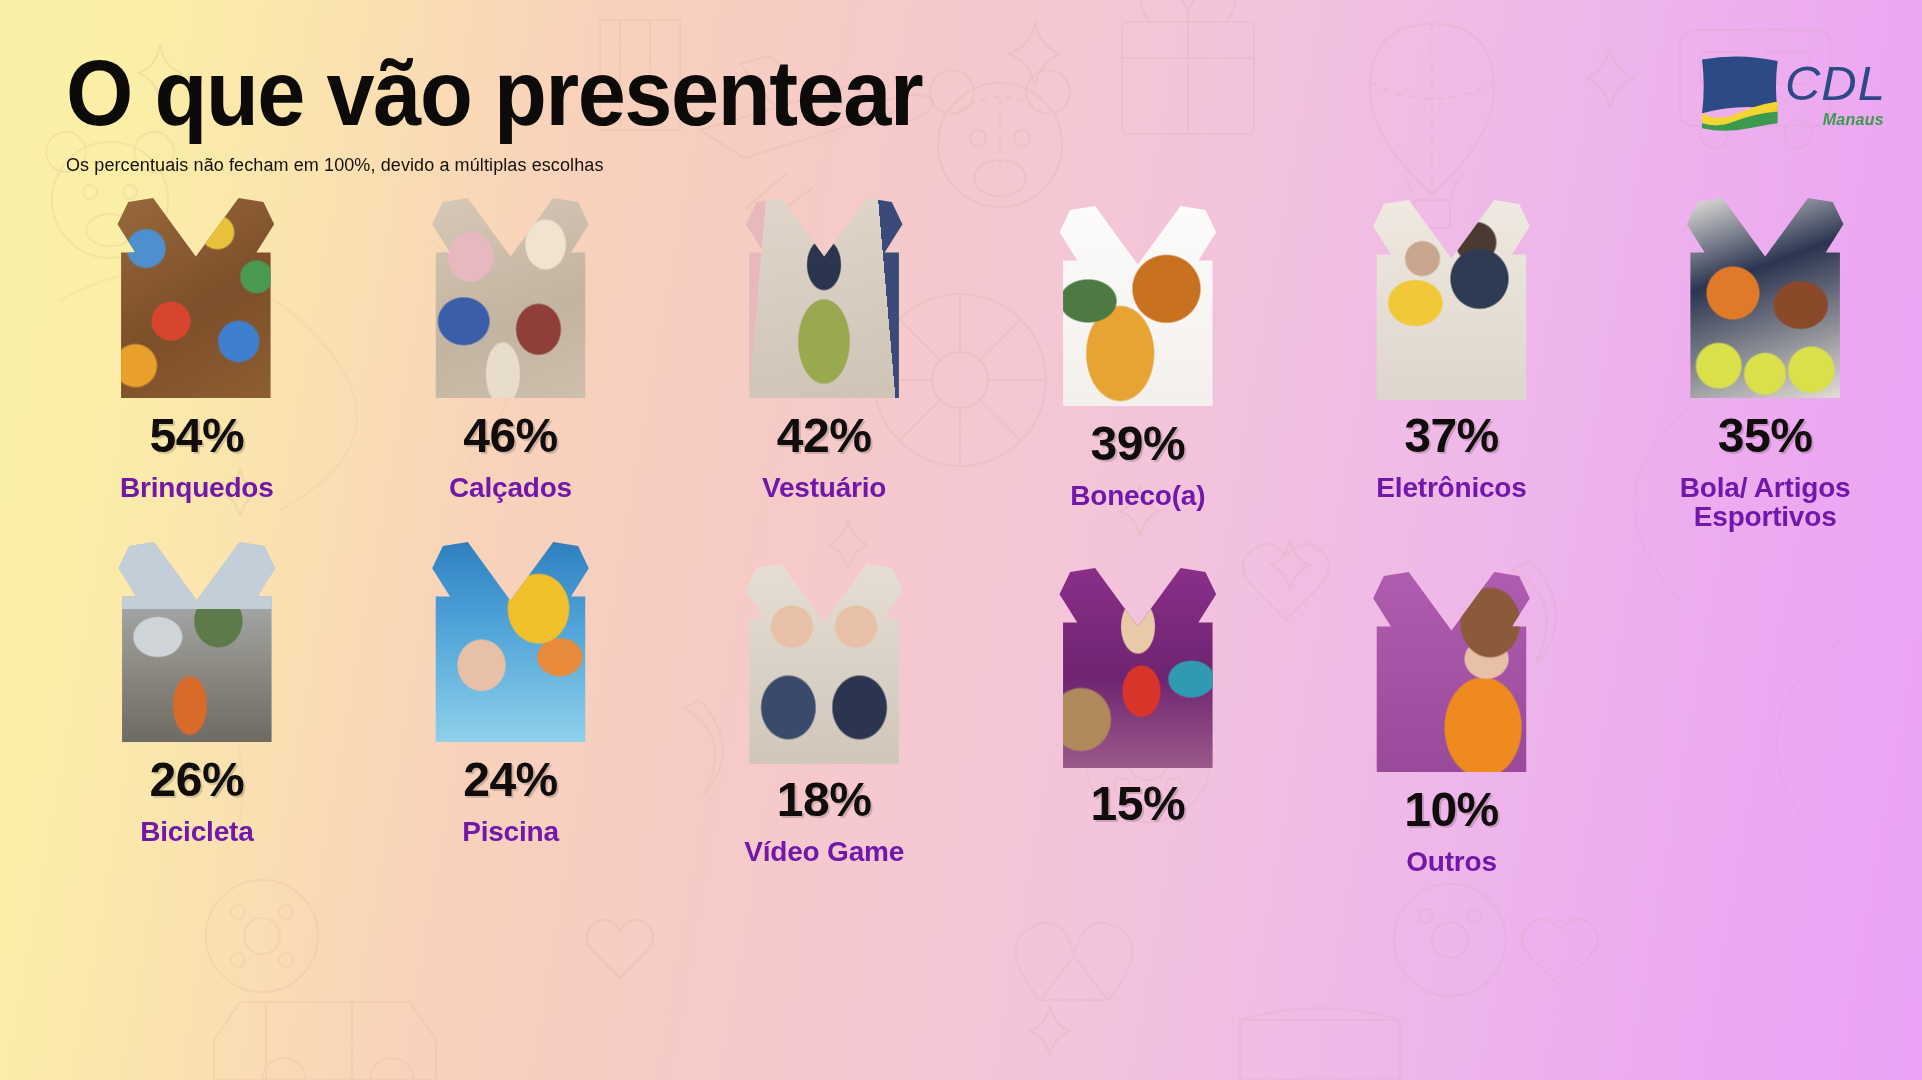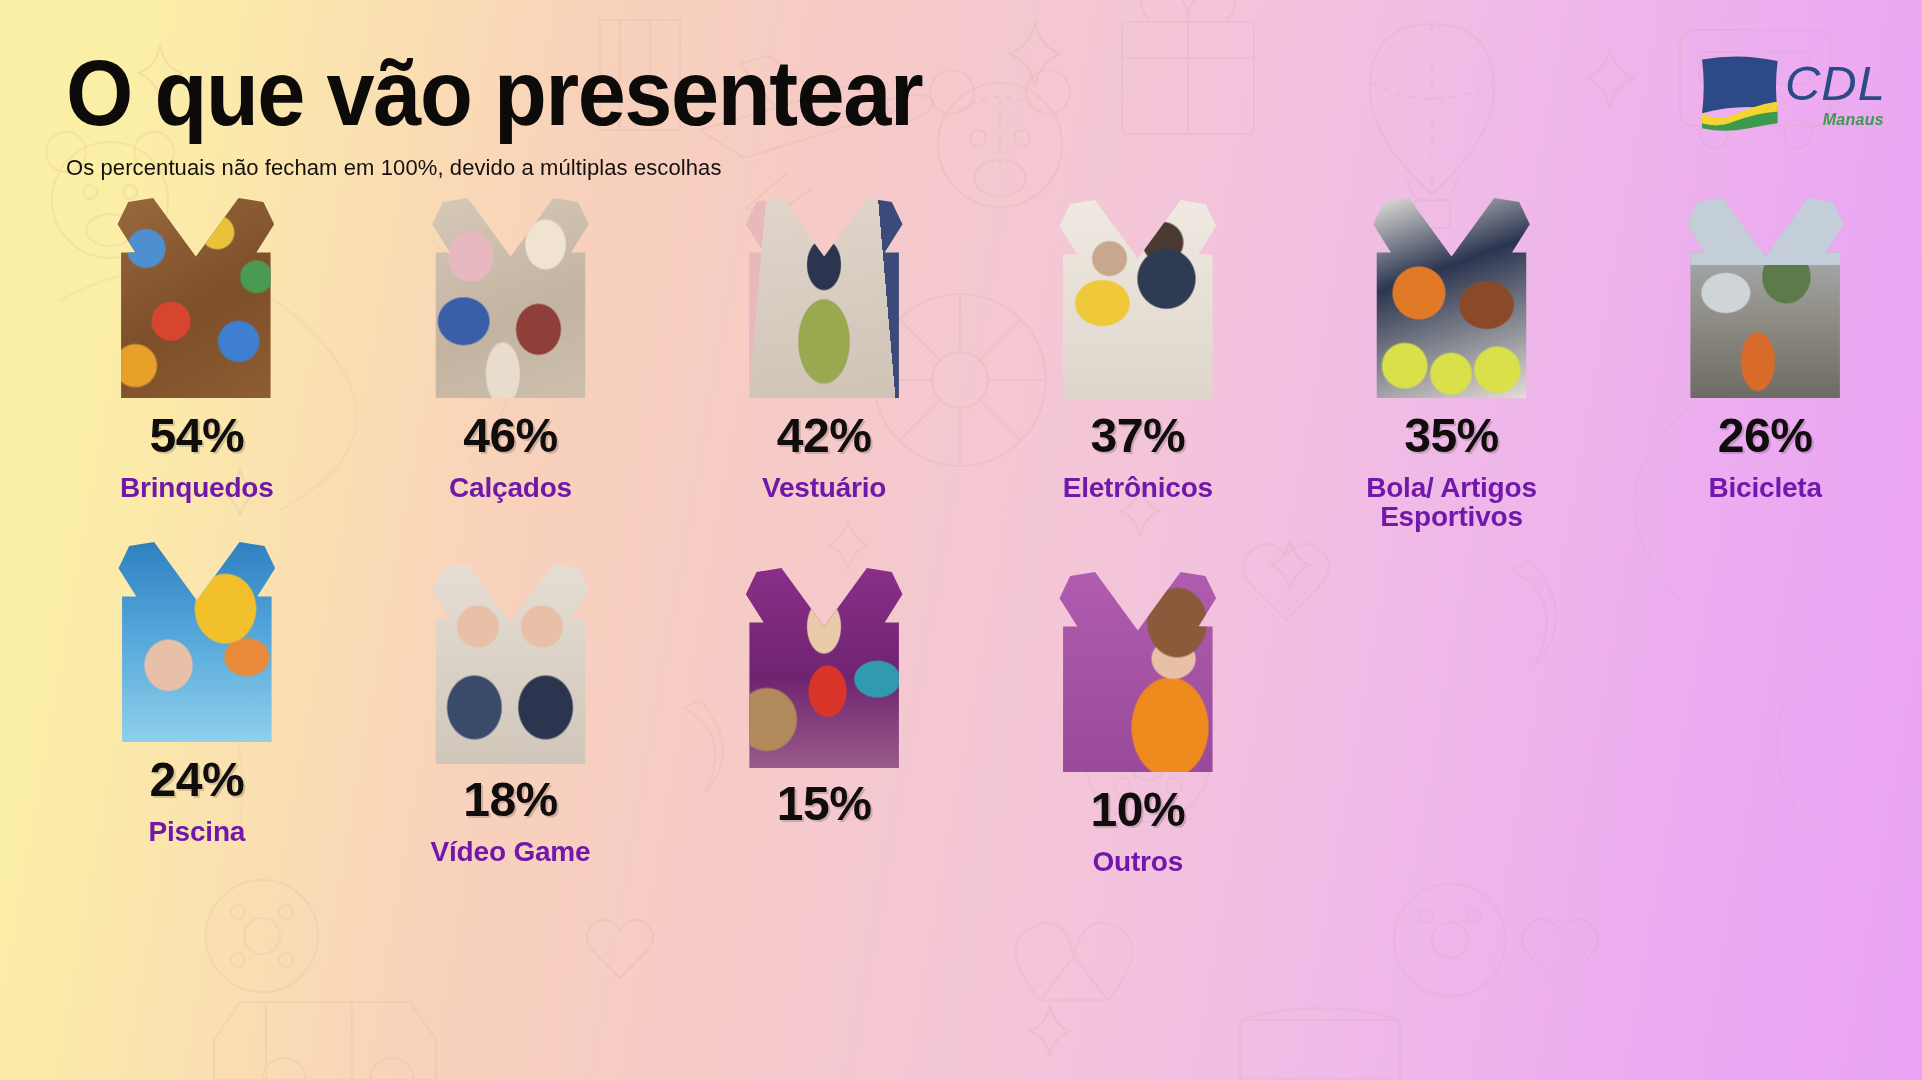--- a/index.html
+++ b/index.html
@@ -62,21 +62,21 @@
     line-height: 0.98;
     letter-spacing: -1.5px;
     color: #0d0b0a;
     transform: scaleX(0.94);
     transform-origin: left center;
     white-space: nowrap;
   }
 
   .subtitle {
     margin-top: 17px;
-    font-size: 22px;
+    font-size: 18px;
     font-weight: 400;
     letter-spacing: 0.1px;
     color: #15110f;
     white-space: nowrap;
   }
 
   
   .logo {
     position: absolute;
     right: 36px;
@@ -398,20 +398,31 @@
                linear-gradient(95deg, #e8b8bc 0 16%, transparent 16%),
                linear-gradient(265deg, #3c4a7a 0 18%, transparent 18%),
                radial-gradient(ellipse at 50% 34%, #2b3550 0 13%, transparent 14%),
                radial-gradient(ellipse at 50% 72%, #9aa84f 0 20%, transparent 21%),
                linear-gradient(170deg, #e0d6cb 0%, #cfc3b6 100%);"></div>
       </div>
       <div class="pct">42%</div>
       <div class="label">Vestuário</div>
     </div>
 
+    <div class="item i3">
+      <div class="gift">
+        <div class="gift-img" style="background-image:
+               radial-gradient(ellipse at 22% 48%, #4d7a42 0 14%, transparent 15%),
+               radial-gradient(ellipse at 66% 42%, #c8721f 0 20%, transparent 21%),
+               radial-gradient(ellipse at 40% 74%, #e8a335 0 22%, transparent 23%),
+               linear-gradient(180deg, #fdfcfb 0%, #f3efec 100%);"></div>
+      </div>
+      <div class="pct">39%</div>
+      <div class="label">Boneco(a)</div>
+    </div>
 
     <div class="item i4">
       <div class="gift">
         <div class="gift-img" style="background-image:
                radial-gradient(ellipse at 30% 52%, #f0c93a 0 15%, transparent 16%),
                radial-gradient(ellipse at 66% 40%, #2f3b52 0 17%, transparent 18%),
                radial-gradient(circle at 34% 30%, #c9a78e 0 9%, transparent 10%),
                radial-gradient(circle at 64% 22%, #4a3a32 0 10%, transparent 11%),
                linear-gradient(180deg, #efe9e1 0%, #ded6cc 100%);"></div>
       </div>

